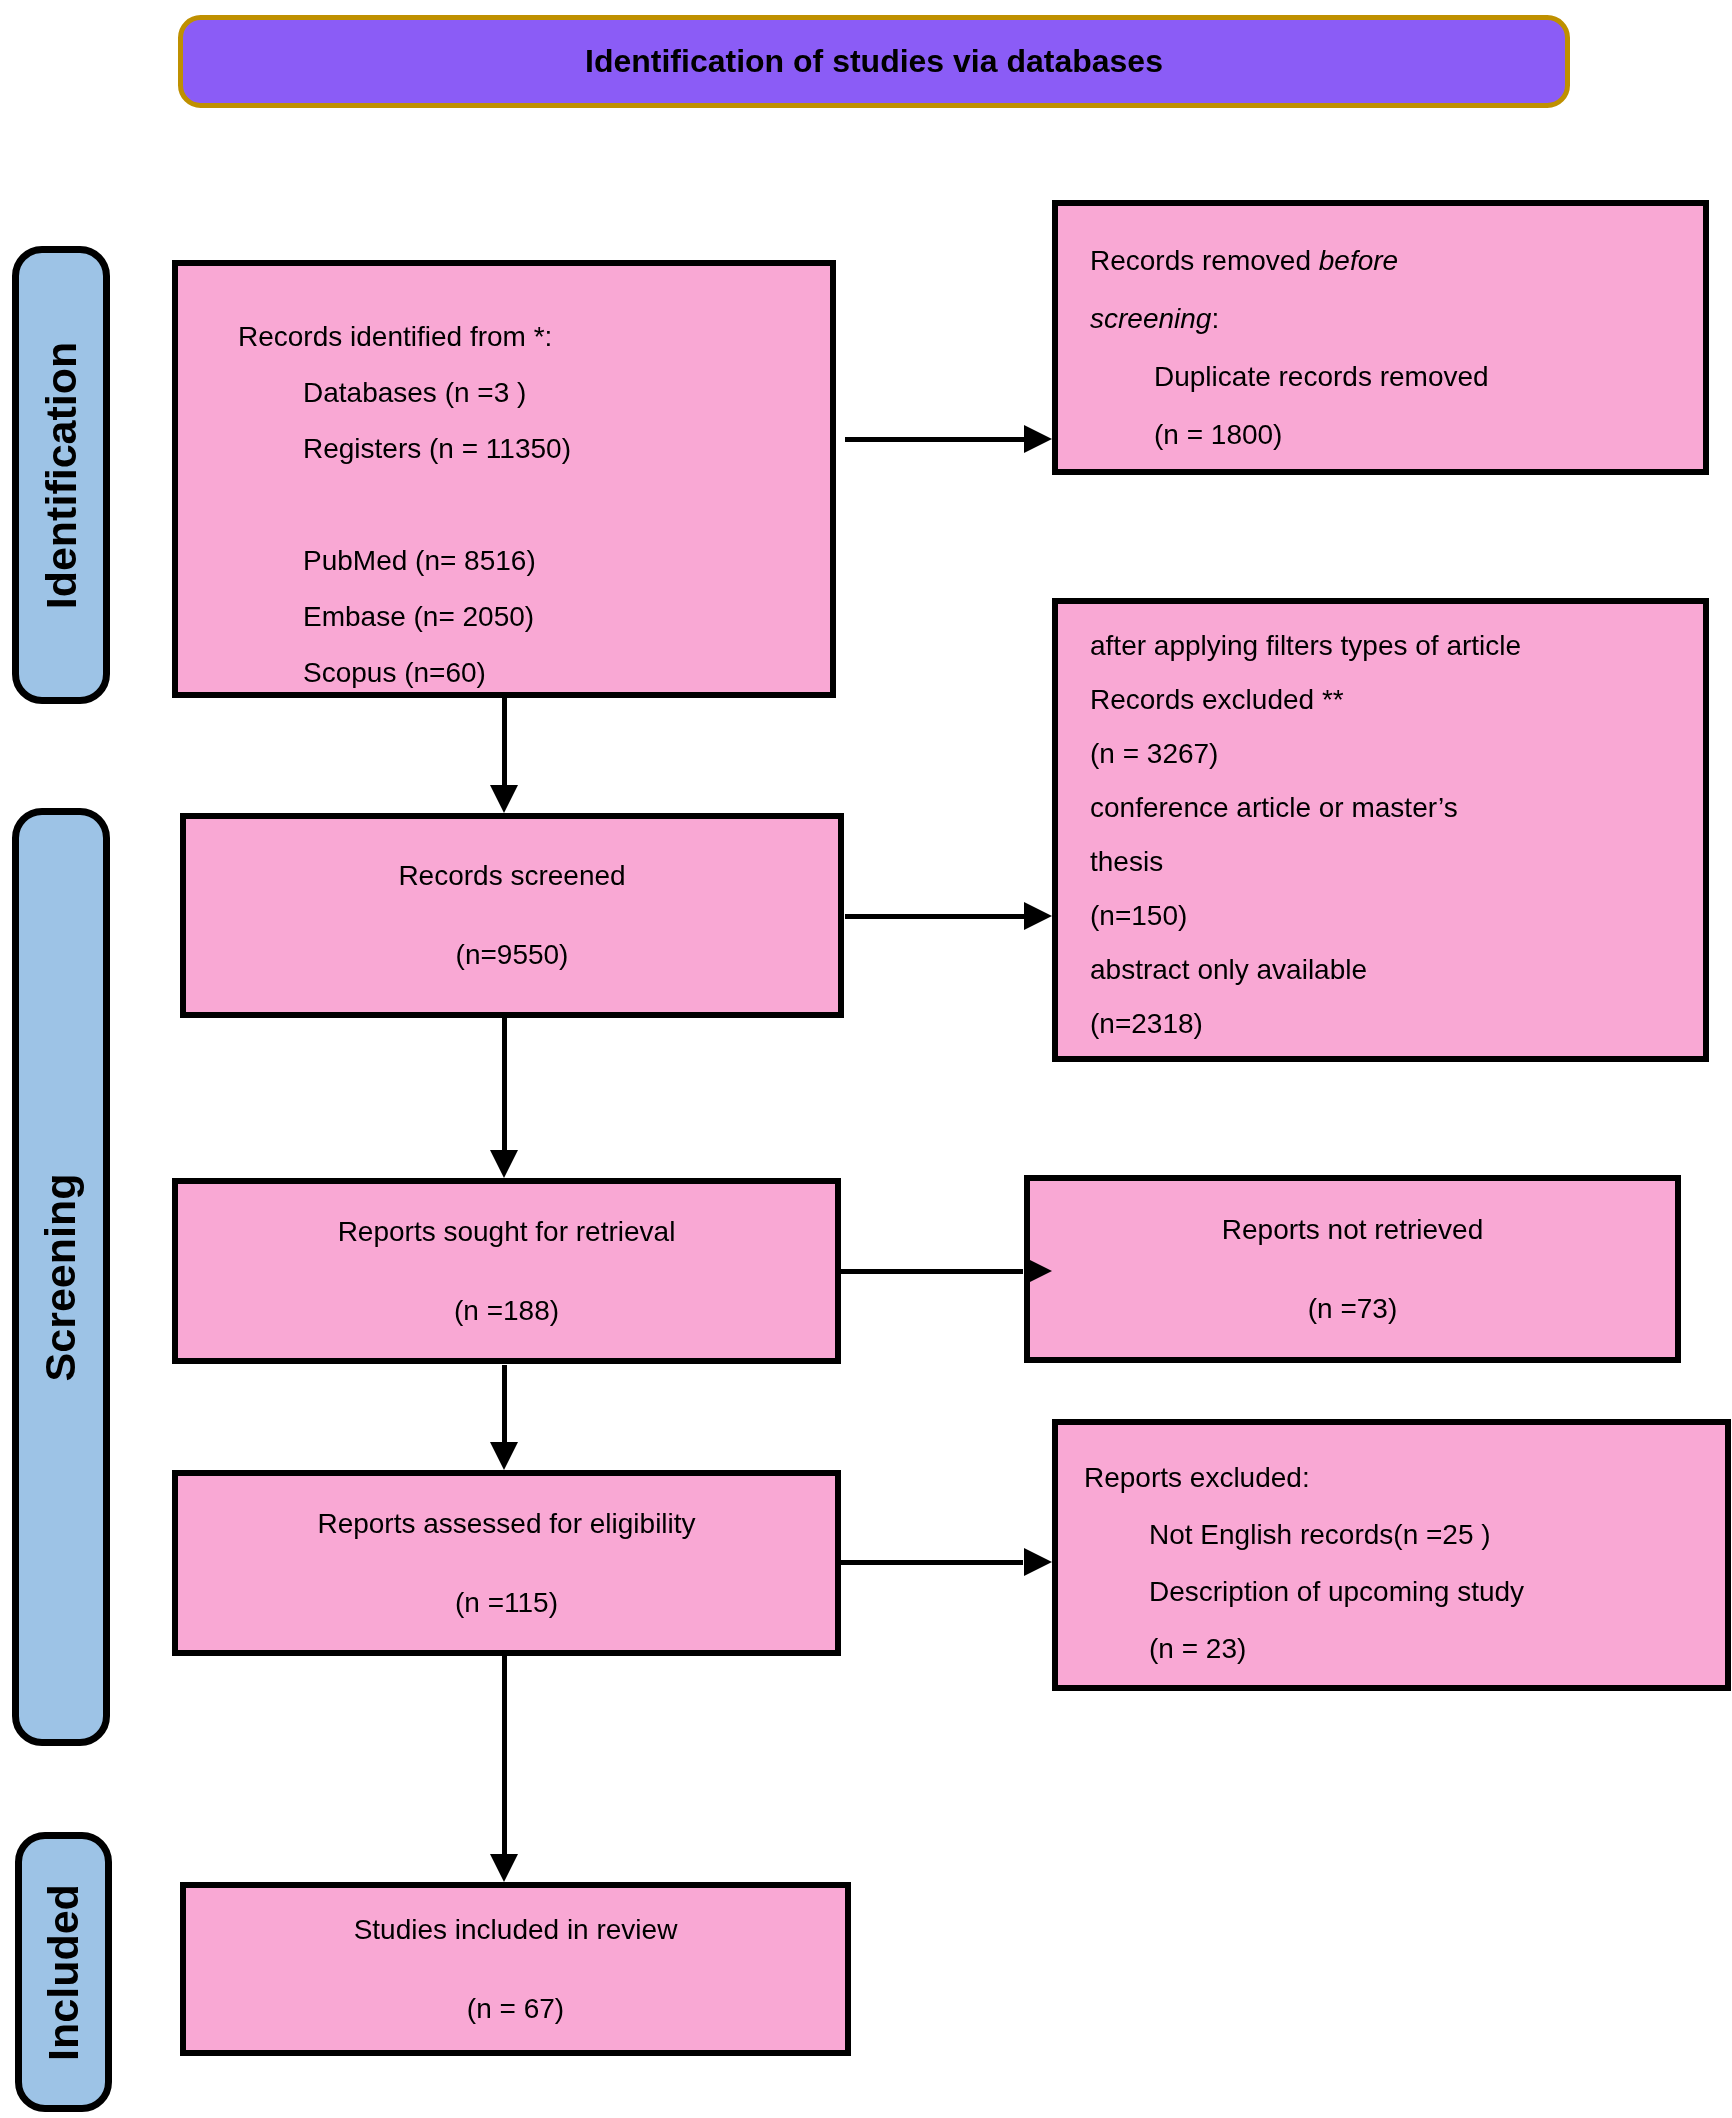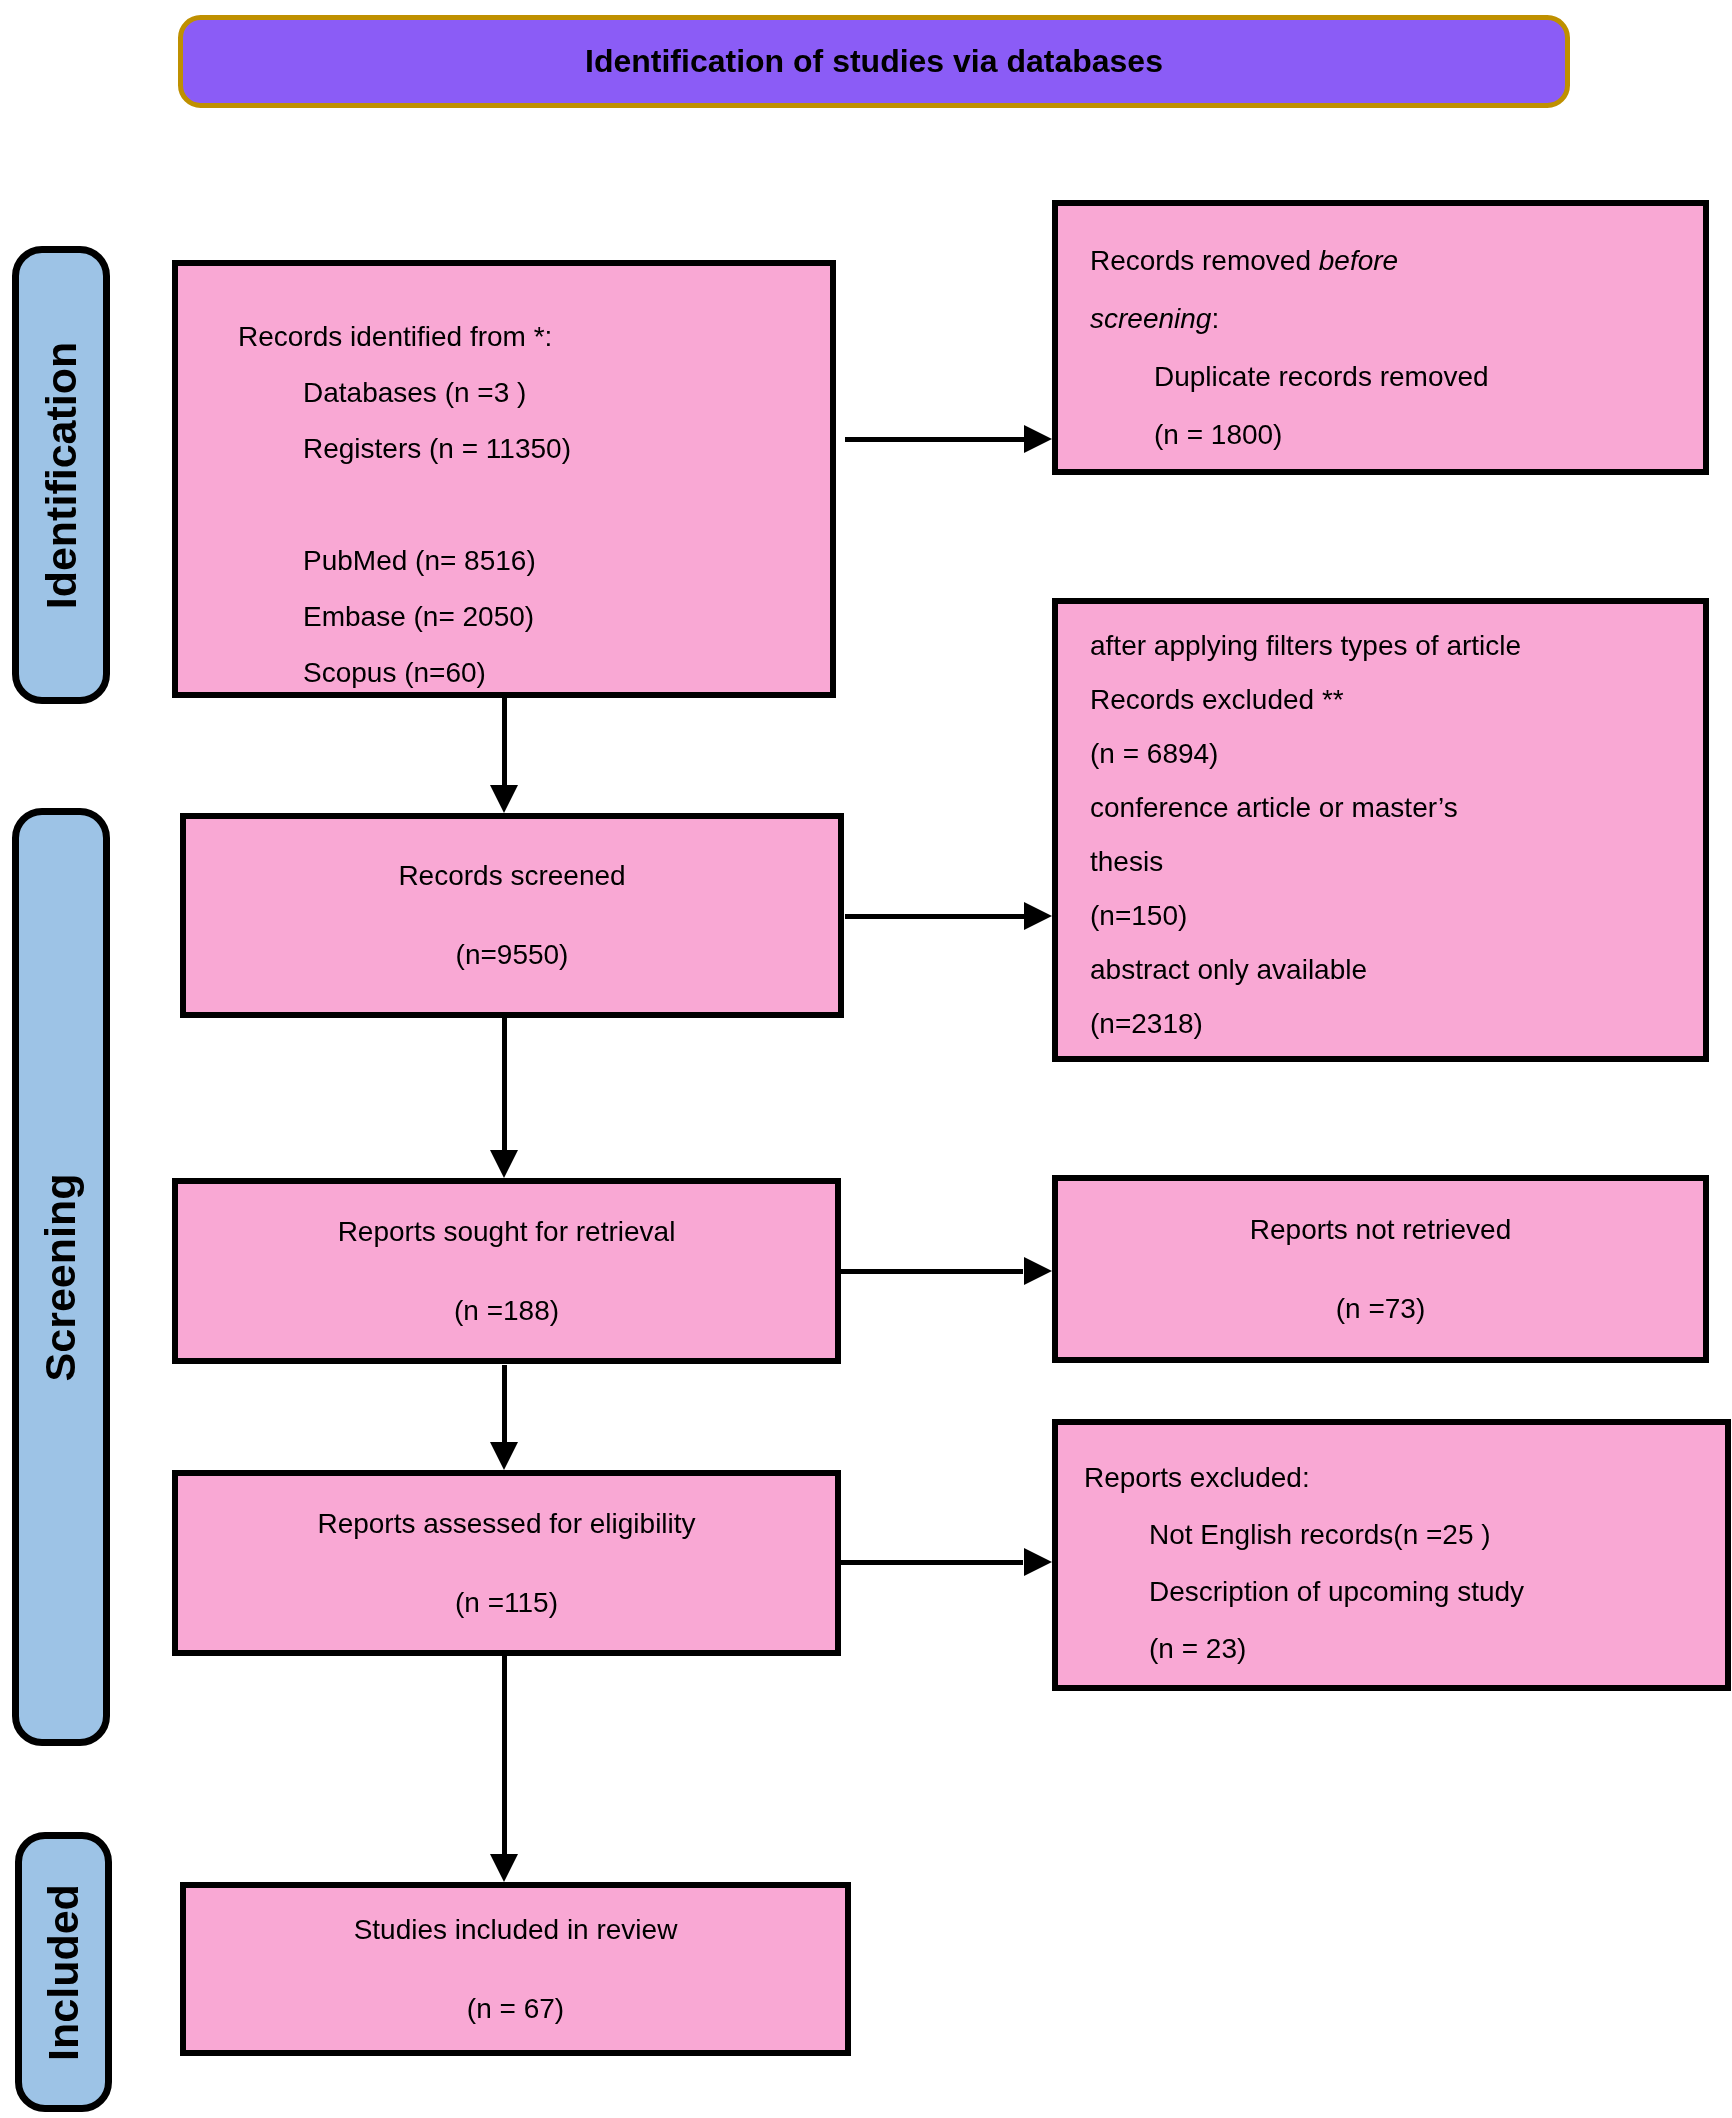--- a/index.html
+++ b/index.html
@@ -71,21 +71,21 @@
   #box-excluded-reports .b-line { height: 57px; }
   #box-excluded-reports .indent { paddin g-left: 64px; }
 
   .center-box {
     display: flex; flex-direction: column;
     align-items: center; justify-content: center;
     gap: 45px; text-align: center;
   }
   #box-screened         { left: 180px; top: 813px; width: 664px; height: 205px; }
   #box-sought           { left: 172px; top: 1178px; width: 669px; height: 186px; }
-  #box-not-retrieved    { left: 1052px; top: 1175px; width: 657px; height: 188px; }
+  #box-not-retrieved    { left: 1024px; top: 1175px; width: 657px; height: 188px; }
   #box-assessed         { left: 172px; top: 1470px; width: 669px; height: 186px; }
   #box-included-studies { left: 180px; top: 1882px; width: 671px; height: 174px; }
 
   
   .stem { position: absolute; background: #000000; }
   .head-right {
     position: absolute; width: 0; height: 0;
     border-top: 14.6px solid transparent;
     border-bottom: 14.6px solid transparent;
     border-left: 28px solid #000000;
@@ -128,21 +128,21 @@
   <div class="fbox" id="box-removed">
     <div class="b-line"><span>Records removed </span><i>before</i></div>
     <div class="b-line"><i>screening</i><span>:</span></div>
     <div class="b-line indent">Duplicate records removed</div>
     <div class="b-line indent">(n = 1800)</div>
   </div>
 
   <div class="fbox" id="box-excluded-records">
     <div class="b-line">after applying filters types of article</div>
     <div class="b-line">Records excluded **</div>
-    <div class="b-line">(n = 6894)</div>
+    <div class="b-line">(n = 3267)</div>
     <div class="b-line">conference article or master’s</div>
     <div class="b-line">thesis</div>
     <div class="b-line">(n=150)</div>
     <div class="b-line">abstract only available</div>
     <div class="b-line">(n=2318)</div>
   </div>
 
   <div class="fbox center-box" id="box-screened">
     <div>Records screened</div>
     <div>(n=9550)</div>

